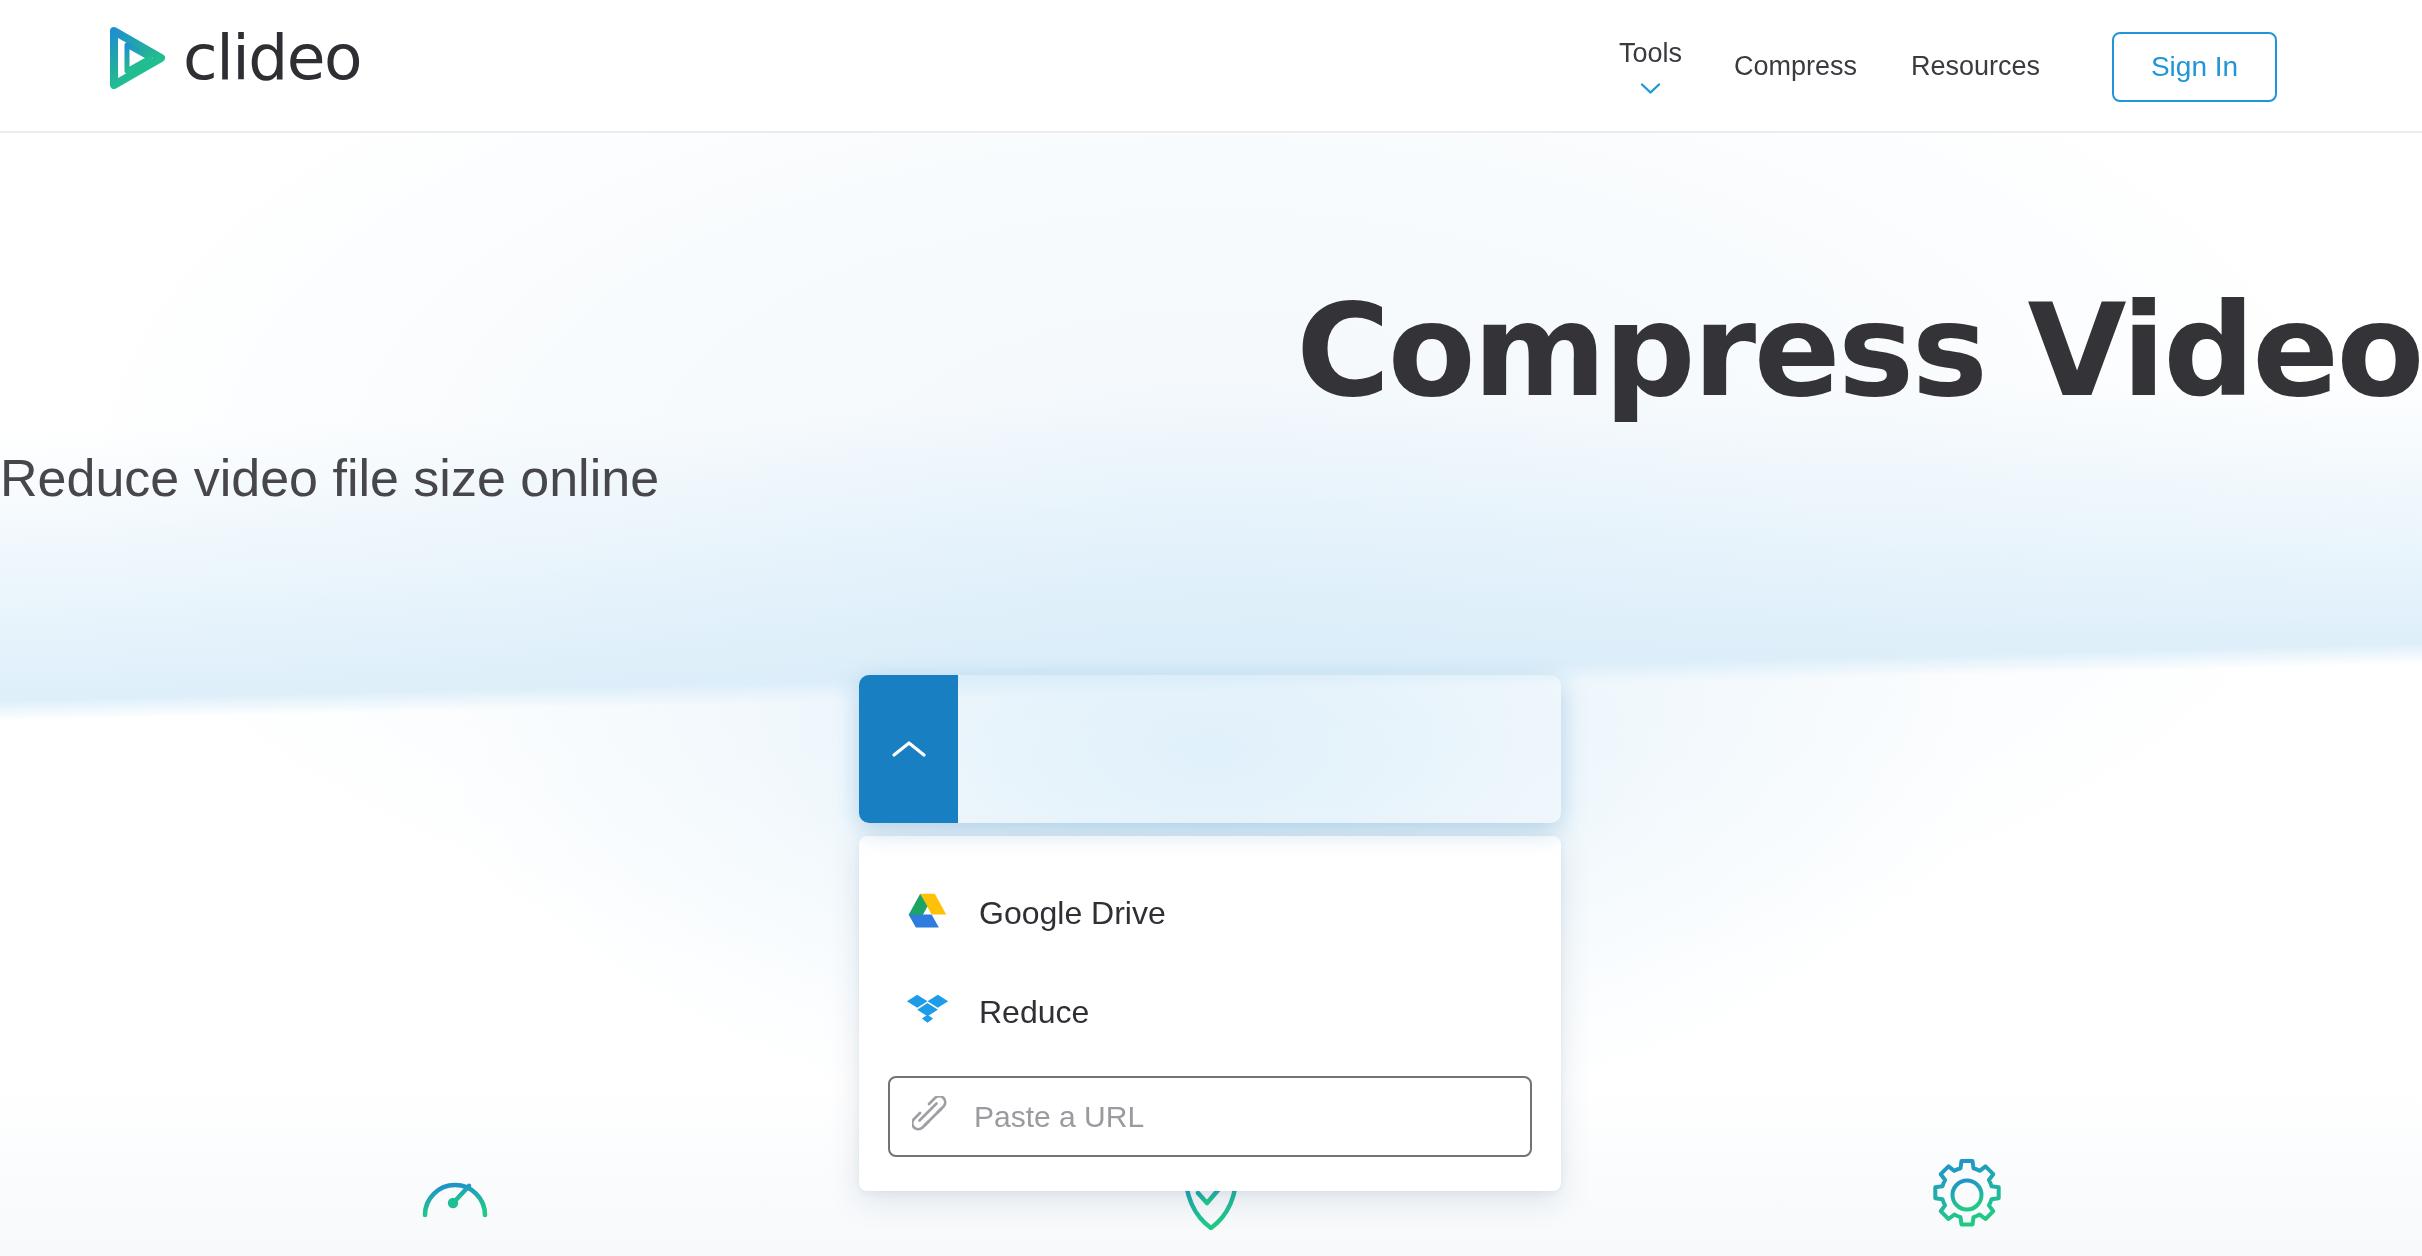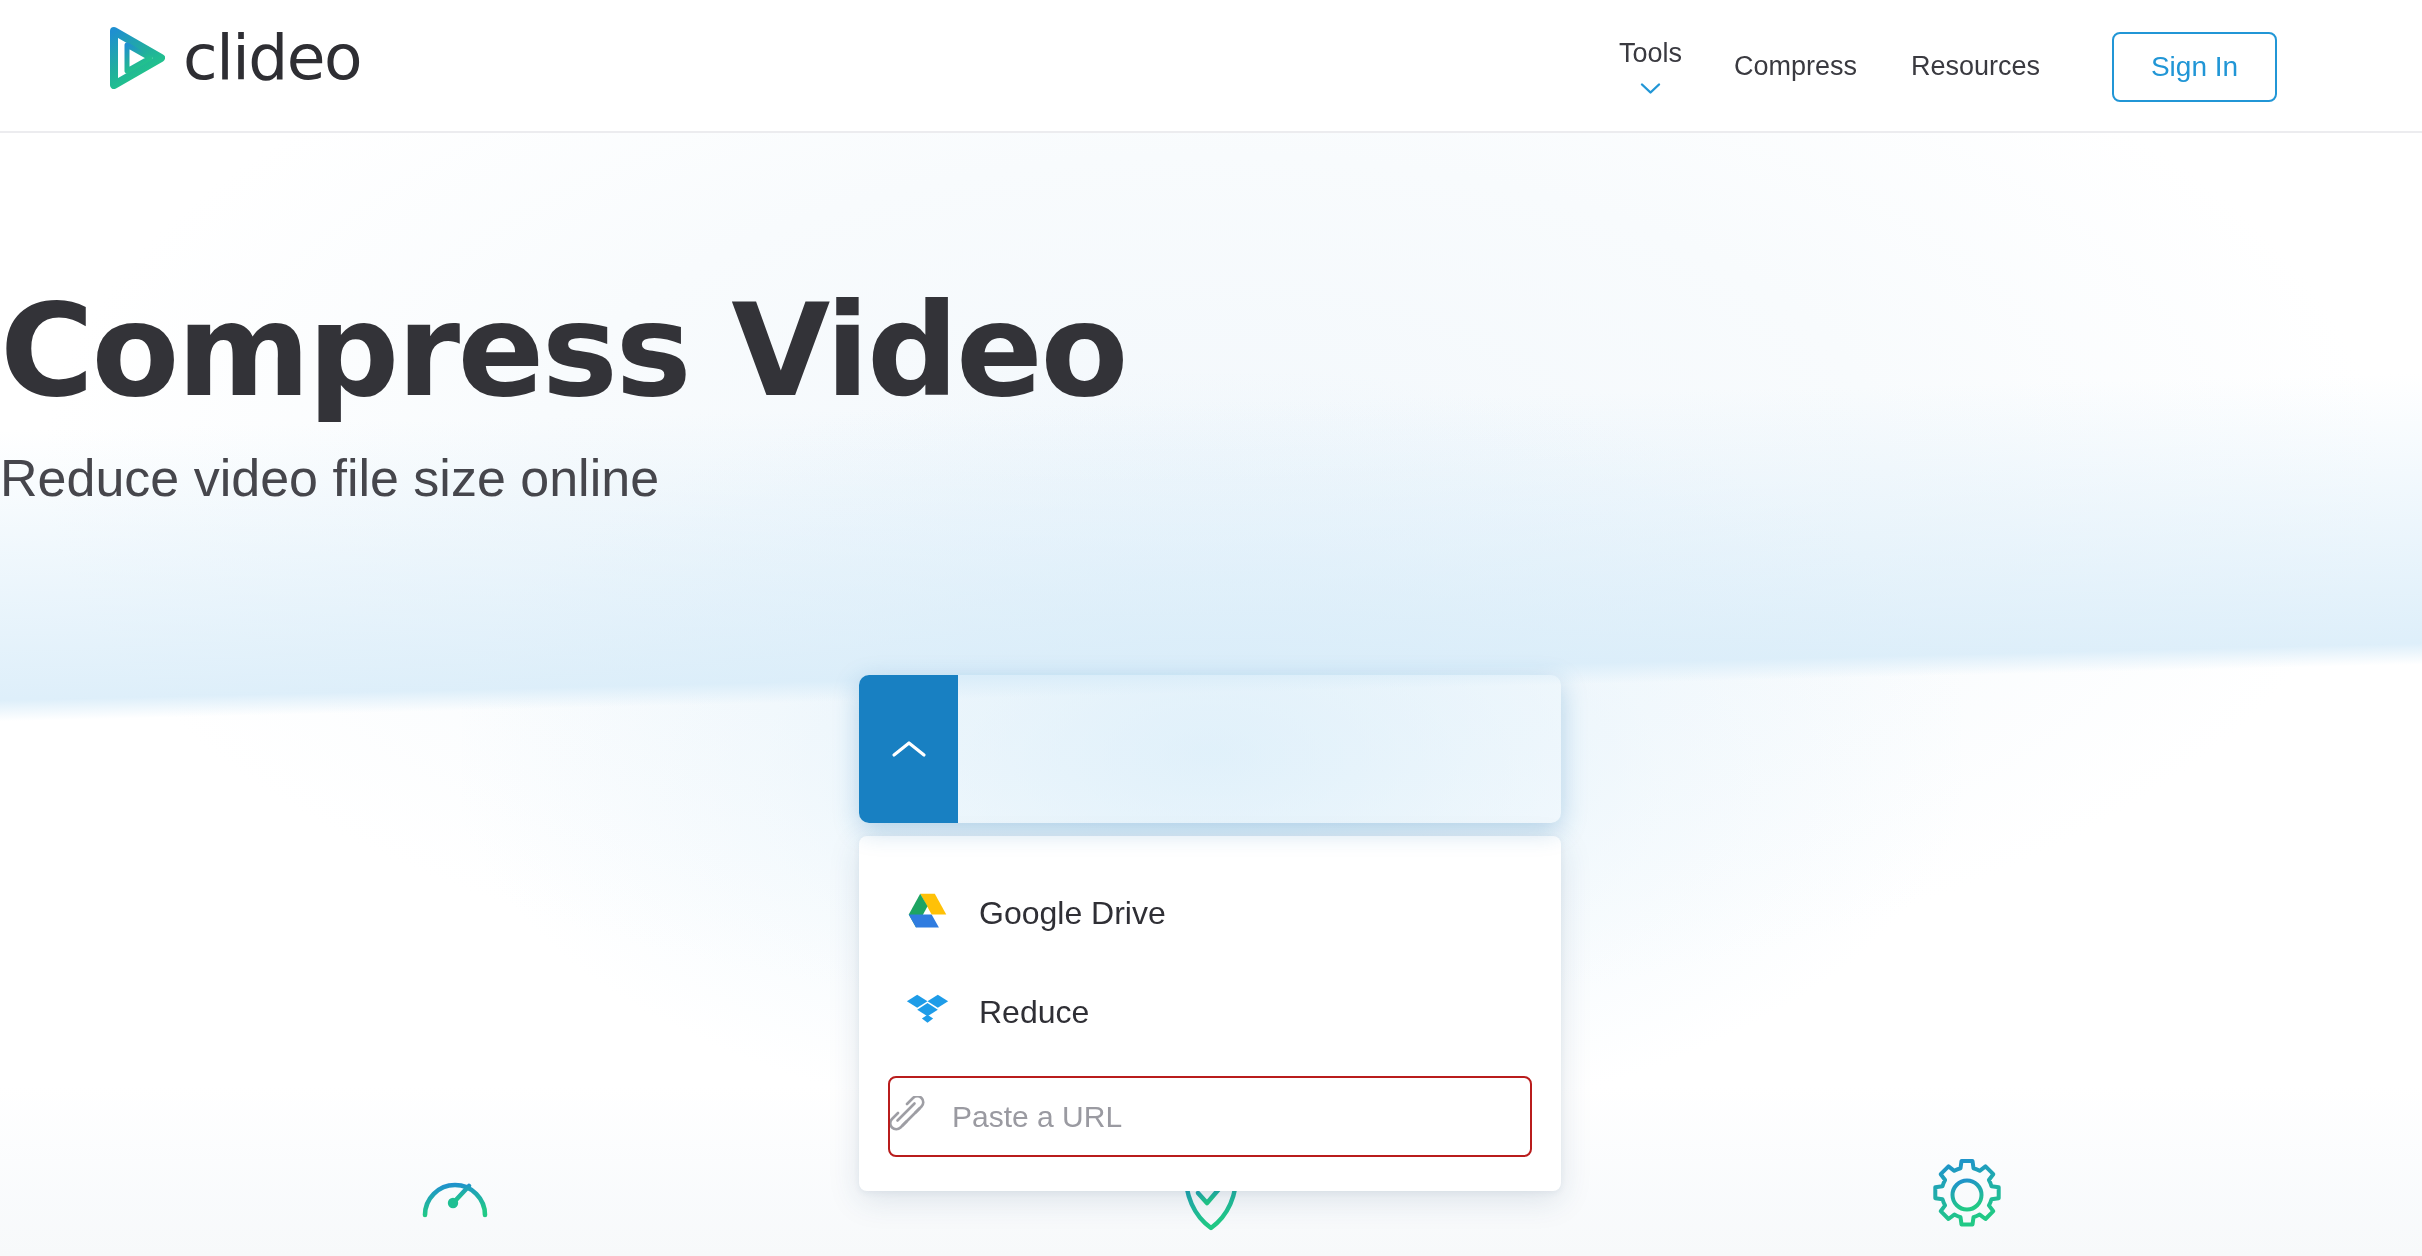--- a/index.html
+++ b/index.html
@@ -134,21 +134,21 @@
     height:170px;
     background:linear-gradient(180deg, rgba(255,255,255,0) 0%, rgba(248,250,252,0.9) 70%, #f7f9fa 100%);
     pointer-events:none;
   }
 
   
   .title {
     position:absolute;
     top:284px;
     width:2422px;
-    text-align:left;
+    text-align:right;
     font-size:128px;
     font-weight:bold;
     letter-spacing:-2.5px;
     color:#333338;
     font-family:"DejaVu Sans", sans-serif;
     line-height:1.05;
     z-index:5;
   }
   .subtitle {
     position:absolute;
@@ -249,24 +249,25 @@
   .dd-icon { width:45px; height:45px; flex:0 0 auto; display:block; }
   .dd-label {
     font-size:32px;
     color:#2f2f35;
     line-height:1;
   }
 
   .url-wrap {
     margin:15px 29px 0 29px;
     height:81px;
-    border:2px solid #b91c1c;
+    border:2px solid #737373;
     border-radius:8px;
     display:flex;
     align-items:center;
+    padding-left:22px;
     gap:20px;
     background:#ffffff;
   }
   .link-icon { width:42px; height:42px; flex:0 0 auto; display:block; }
   .url-input {
     flex:1 1 auto;
     border:none;
     outline:none;
     font-size:30px;
     color:#4a4a50;

